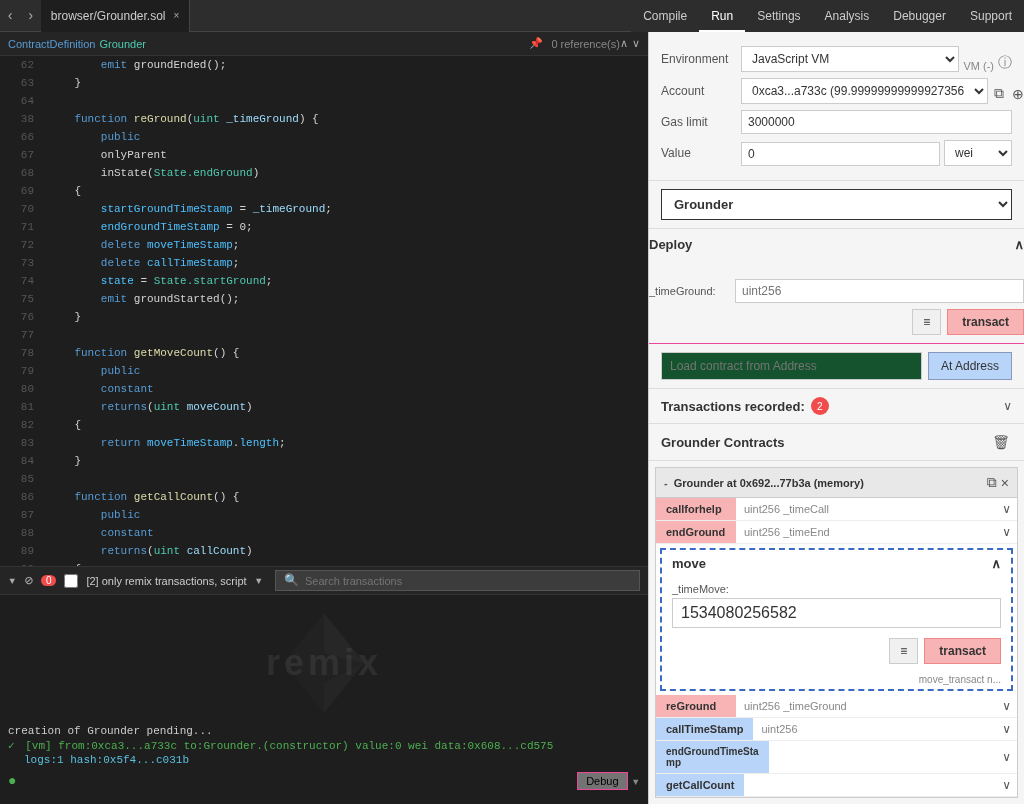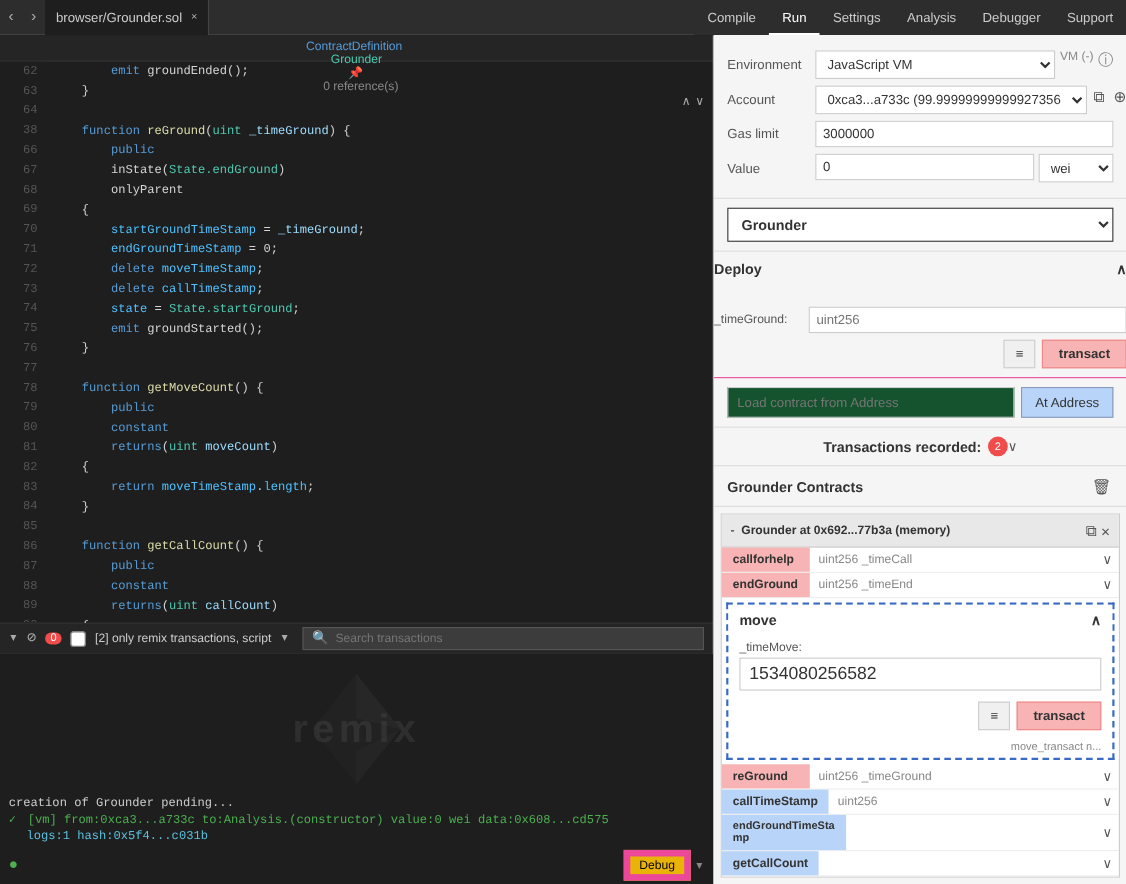--- a/index.html
+++ b/index.html
@@ -26,21 +26,21 @@
 
     
     .main-container { display: flex; flex: 1; overflow: hidden; }
 
     
     .editor-pane { width: 648px; display: flex; flex-direction: column; background: #1e1e1e; flex-shrink: 0; }
 
     .editor-header {
       background: #252526; border-bottom: 1px solid #333; padding: 4px 8px;
       font-family: Arial, sans-serif; font-size: 11px; color: #888; display: flex; align-items: center;
-      height: 24px; flex-shrink: 0; flex-direction: column;
+      height: 24px; flex-shrink: 0;
     }
     .editor-header .contract-name { color: #569cd6; margin-right: 4px; }
     .editor-header .grounder-name { color: #4ec9b0; }
     .editor-header .ref { color: #888; margin-left: 8px; }
     .editor-header .chevrons { margin-left: auto; display: flex; gap: 4px; color: #aaa; }
 
     .editor-content { flex: 1; overflow: hidden; display: flex; }
     .line-numbers {
       width: 40px; background: #1e1e1e; color: #555; text-align: right; padding: 0 6px;
       font-size: 11px; line-height: 18px; user-select: none; flex-shrink: 0; overflow: hidden;
@@ -97,21 +97,21 @@
 
     
     .right-panel {
       flex: 1; background: #f5f5f5; color: #333; font-family: Arial, sans-serif;
       overflow-y: auto; border-left: 1px solid #ccc;
     }
     .panel-section { padding: 8px 12px; border-bottom: 1px solid #ddd; }
 
     .field-row { display: flex; align-items: center; margin: 6px 0; }
     .field-label { width: 80px; font-size: 12px; color: #555; flex-shrink: 0; }
-    .field-control { flex: 1; display: flex; align-items: flex-start; gap: 4px; }
+    .field-control { flex: 1; display: flex; align-items: flex-end; gap: 4px; }
 
     .select-box {
       flex: 1; border: 1px solid #ccc; background: #fff; padding: 4px 6px;
       font-size: 12px; color: #333; cursor: pointer;
     }
     .input-box {
       flex: 1; border: 1px solid #ccc; background: #fff; padding: 4px 6px;
       font-size: 12px; color: #333;
     }
     .icon-btn {
@@ -158,21 +158,21 @@
       flex: 1; border: 1px solid #ccc; padding: 6px 8px; font-size: 12px;
       color: #999; background: #14532d;
     }
     .at-address-btn {
       background: #b8d4f8; border: 1px solid #89b; padding: 6px 12px;
       font-size: 12px; cursor: pointer; color: #333;
     }
 
     
     .transactions-row {
-      display: flex; align-items: center; justify-content: center;
+      display: flex; align-items: center; justify-content: space-between;
       padding: 8px 12px; border-bottom: 1px solid #ddd; cursor: pointer;
     }
     .transactions-label { font-size: 13px; font-weight: bold; color: #333; }
     .badge-circle {
       background: #f14c4c; color: #fff; border-radius: 50%; width: 18px; height: 18px;
       display: flex; align-items: center; justify-content: center; font-size: 10px;
       margin-left: 6px;
     }
     .chevron { color: #555; font-size: 12px; }
 
@@ -298,22 +298,22 @@
           <div>88</div>
           <div>89</div>
           <div>90</div>
         </div>
       <div class="code-area" id="code-area">
           <div class="code-line">        <span class="kw">emit</span> groundEnded();</div>
           <div class="code-line">    }</div>
           <div class="code-line">&nbsp;</div>
           <div class="code-line">    <span class="kw">function</span> <span class="fn-name">reGround</span>(<span class="kw"><span class="type">uint</span></span> <span class="param">_timeGround</span>) {</div>
           <div class="code-line">        <span class="kw">public</span></div>
+          <div class="code-line">        onlyParent</div>
           <div class="code-line">        inState(<span class="type">State.endGround</span>)</div>
-          <div class="code-line">        onlyParent</div>
           <div class="code-line">    {</div>
           <div class="code-line">        <span class="prop">startGroundTimeStamp</span> = <span class="param">_timeGround</span>;</div>
           <div class="code-line">        <span class="prop">endGroundTimeStamp</span> = 0;</div>
           <div class="code-line">        <span class="kw">delete</span> <span class="prop">moveTimeStamp</span>;</div>
           <div class="code-line">        <span class="kw">delete</span> <span class="prop">callTimeStamp</span>;</div>
           <div class="code-line">        <span class="kw"><span class="prop">state</span></span> = <span class="type">State.startGround</span>;</div>
           <div class="code-line">        <span class="kw">emit</span> groundStarted();</div>
           <div class="code-line">    }</div>
           <div class="code-line">&nbsp;</div>
           <div class="code-line">    <span class="kw">function</span> <span class="fn-name">getMoveCount</span>() {</div>
@@ -352,28 +352,28 @@
           <polygon points="60,10 100,60 60,75 20,60" fill="#888" opacity="0.3"></polygon>
           <polygon points="60,10 100,60 60,50" fill="#aaa" opacity="0.3"></polygon>
           <polygon points="60,75 100,60 60,110 20,60" fill="#666" opacity="0.3"></polygon>
           <polygon points="60,110 100,60 60,80" fill="#999" opacity="0.3"></polygon>
         </svg>
         <span class="remix-text">remix</span>
       </div>
       <div class="console-line">creation of Grounder pending...</div>
       <div class="console-line console-success">
         <span style="color:#4caf50; margin-right:4px;">✓</span>
-        <span>[vm] from:0xca3...a733c to:Analysis.(constructor) value:0 wei data:0x608...cd575</span>
+        <span>[vm] from:0xca3...a733c to:Grounder.(constructor) value:0 wei data:0x608...cd575</span>
       </div>
       <div class="console-line console-info">
         <span style="margin-left:16px;">logs:1 hash:0x5f4...c031b</span>
       </div>
       <div style="display:flex; align-items:center; margin-top:4px; padding: 2px 0;">
         <span style="color:#4caf50; margin-right:6px; font-size:14px;">●</span>
-        <button style="background:#eab308; border:6px solid #ec4899; padding:2px 8px; font-size:11px; cursor:pointer; margin-left: auto;">Debug</button>
+        <button style="background:#737373; border:1px solid #ec4899; padding:2px 8px; font-size:11px; cursor:pointer; margin-left: auto;">Debug</button>
         <span style="color:#888; margin-left:4px; font-size:14px; cursor:pointer;">▾</span>
       </div>
     </div>
   </div>
 
   <div class="right-panel">
 
     <div class="panel-section">
       <div class="field-row">
         <span class="field-label">Environment</span>

